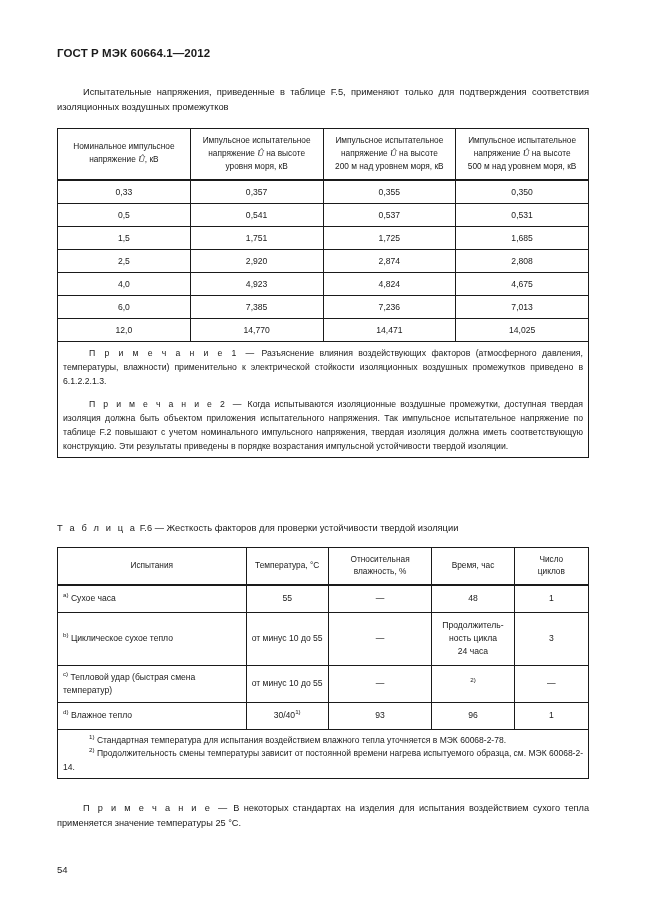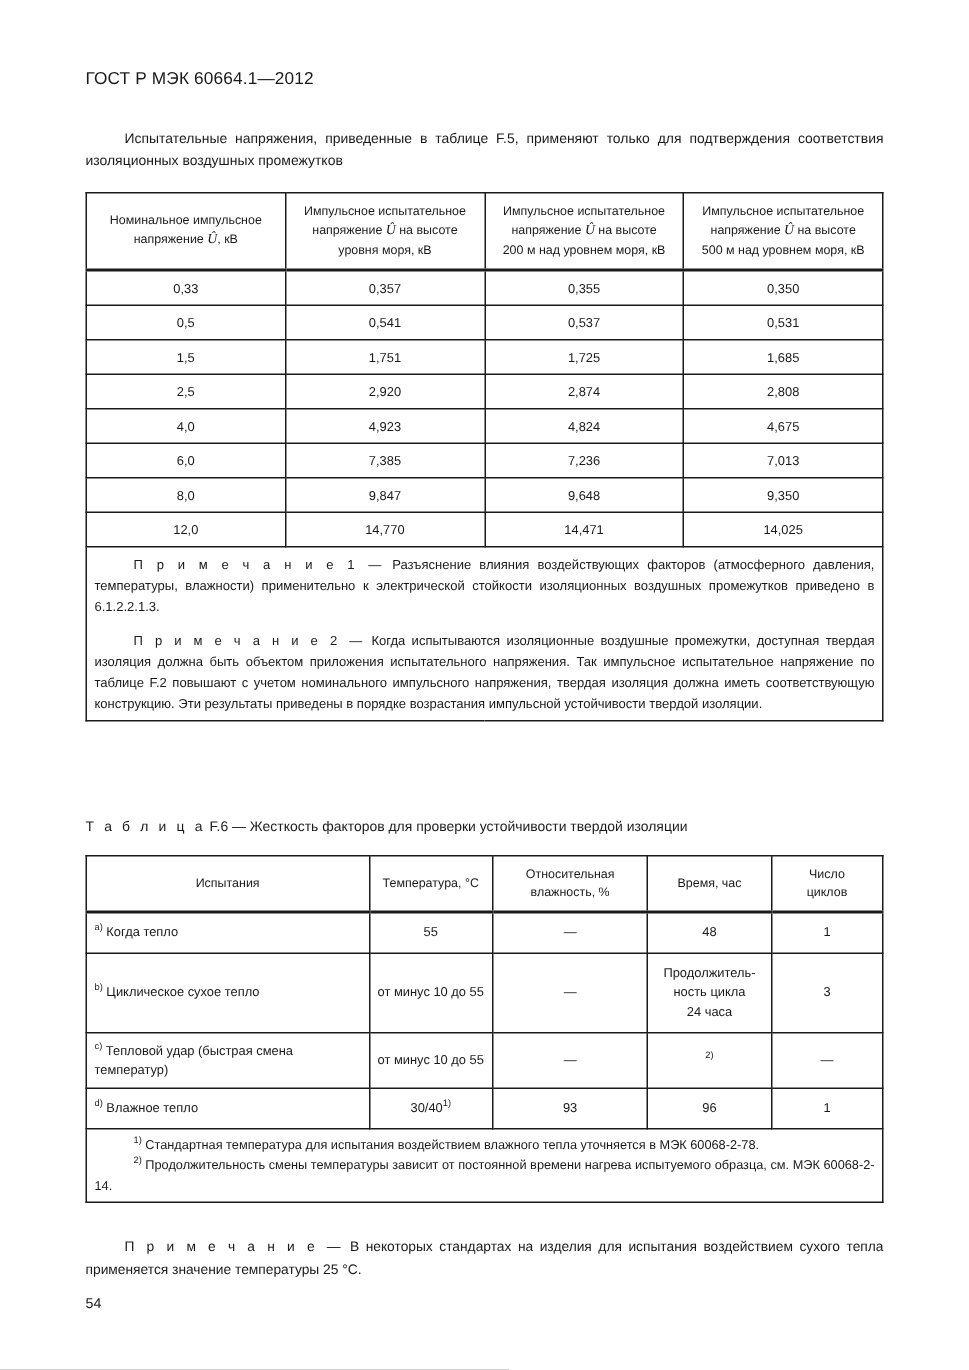--- a/index.html
+++ b/index.html
@@ -23,21 +23,21 @@
     position: absolute;
     left: 0;
     top: 0;
     width: 646px;
     height: 913px;
     padding: 47px 57px 0 57px;
     box-sizing: border-box;
   }
   .doc-header {
     font-size: 11.5px;
-    font-weight: normal;
+    font-weight: bold;
     color: #1a1a1a;
     letter-spacing: 0.1px;
     margin-bottom: 26px;
   }
   .table-caption {
     font-size: 9.3px;
     color: #1a1a1a;
     line-height: 1.55;
     margin-bottom: 11px;
     text-align: justify;
@@ -211,26 +211,20 @@
           <td class="num">4,0</td>
           <td class="num">4,923</td>
           <td class="num">4,824</td>
           <td class="num">4,675</td>
         </tr>
         <tr>
           <td class="num">6,0</td>
           <td class="num">7,385</td>
           <td class="num">7,236</td>
           <td class="num">7,013</td>
-        </tr>
-        <tr>
-          <td class="num">8,0</td>
-          <td class="num">9,847</td>
-          <td class="num">9,648</td>
-          <td class="num">9,350</td>
         </tr>
         <tr>
           <td class="num">12,0</td>
           <td class="num">14,770</td>
           <td class="num">14,471</td>
           <td class="num">14,025</td>
         </tr>
         <tr>
           <td class="notes-cell" colspan="4">
             <p class="note-p">
@@ -275,21 +269,21 @@
             <span>Время, час</span>
           </th>
           <th>
             <span>Число</span><br>
             <span>циклов</span>
           </th>
         </tr>
       </thead>
       <tbody>
         <tr>
-          <td class="t2-first"><sup>a)</sup> <span>Когда тепло</span></td>
+          <td class="t2-first"><sup>a)</sup> <span>Сухое часа</span></td>
           <td class="t2-c">55</td>
           <td class="t2-c">—</td>
           <td class="t2-c">48</td>
           <td class="t2-c">1</td>
         </tr>
         <tr>
           <td class="t2-first" style="height:44px"><sup>b)</sup> <span>Циклическое сухое тепло</span></td>
           <td class="t2-c">от минус 10 до 55</td>
           <td class="t2-c">—</td>
           <td class="t2-c">

